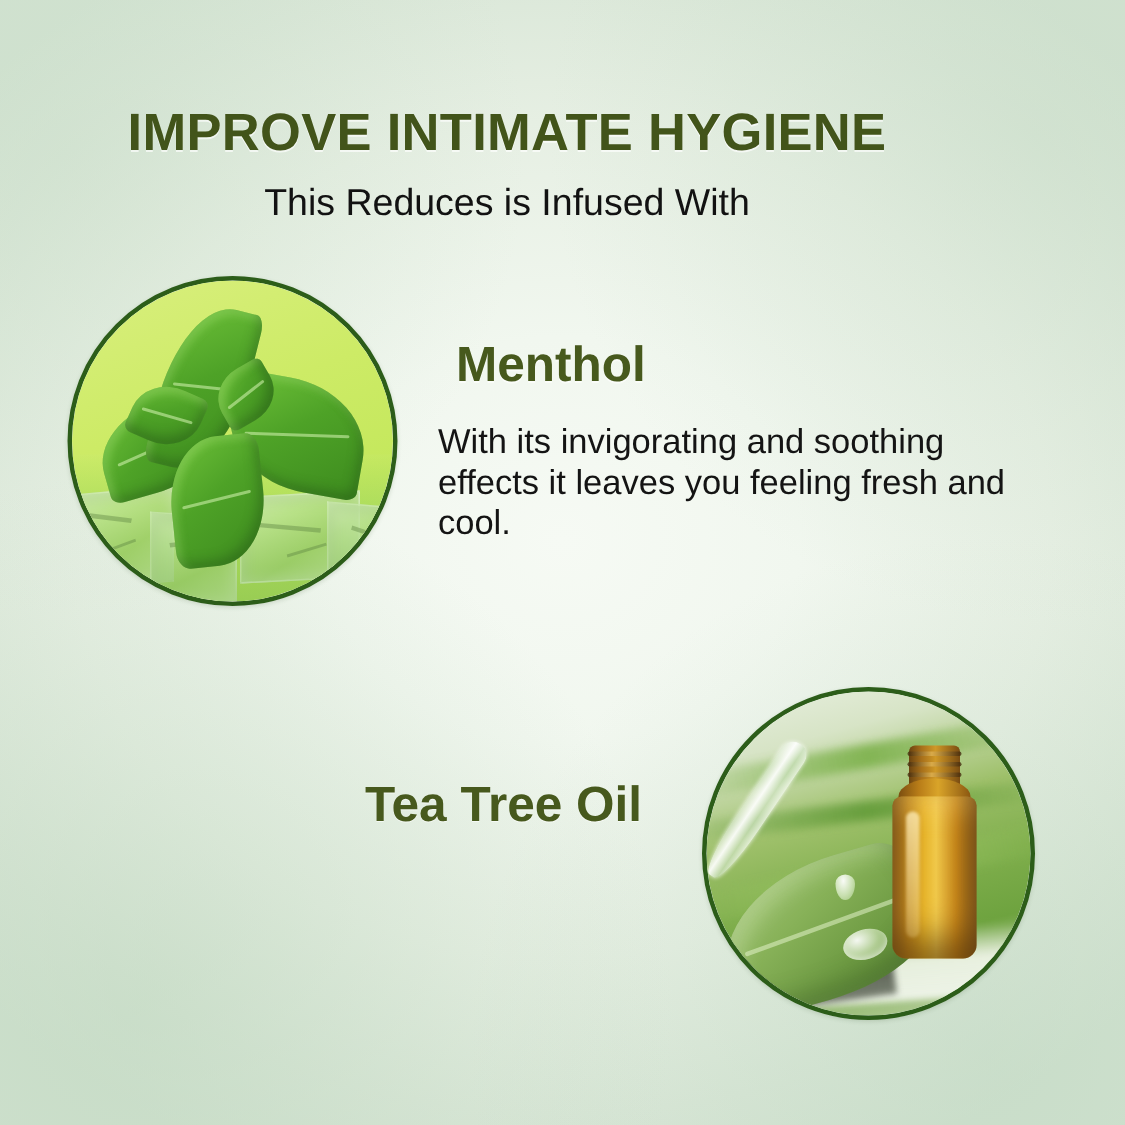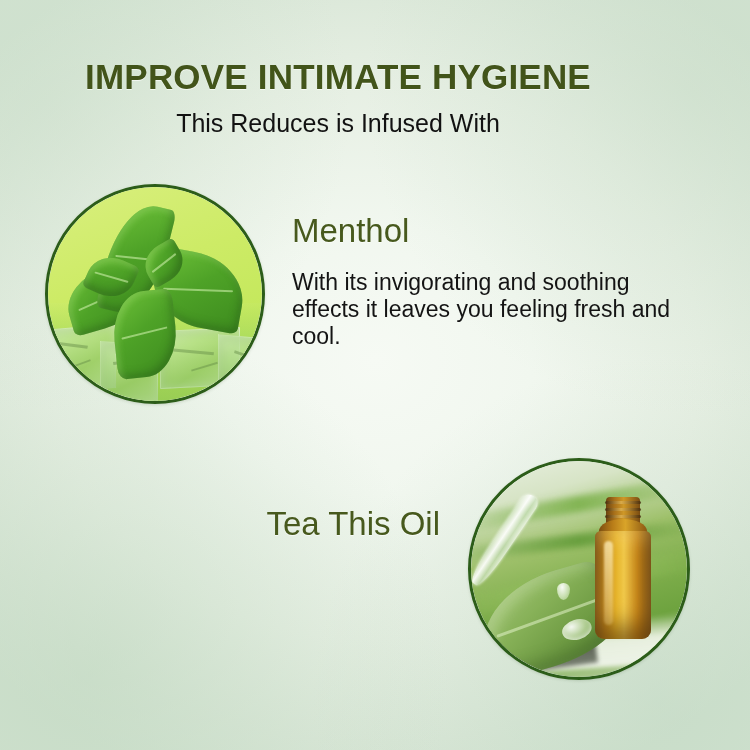--- a/index.html
+++ b/index.html
@@ -37,21 +37,21 @@
       radial-gradient(circle at 92% 12%, rgba(196,218,196,0.40) 0%, rgba(196,218,196,0) 34%),
       radial-gradient(circle at 88% 94%, rgba(188,214,190,0.45) 0%, rgba(188,214,190,0) 36%),
       radial-gradient(circle at 6% 14%, rgba(198,220,198,0.40) 0%, rgba(198,220,198,0) 32%);
     pointer-events: none;
   }
 
   
   .header {
     position: absolute;
     left: 0;
-    top: 56px;
+    top: 68px;
     width: 676px;
     text-align: center;
   }
   .headline {
     margin: 0;
     font-size: 35px;
     line-height: 42px;
     font-weight: bold;
     letter-spacing: 0.2px;
     color: #42541a;
@@ -148,24 +148,24 @@
 
   
   #menthol-text {
     position: absolute;
     left: 292px;
     top: 212px;
     width: 398px;
     text-align: left;
   }
   .ing-title {
-    margin: 0;
+    margin: 12px;
     font-size: 33px;
     line-height: 38px;
-    font-weight: normal;
+    font-weight: bold;
     color: #47591d;
     text-shadow: 0 1px 0 rgba(255,255,255,0.6);
   }
   .ing-body {
     margin: 19px 0 0 0;
     font-size: 23px;
     line-height: 27px;
     font-weight: normal;
     color: #141414;
   }
@@ -364,21 +364,21 @@
       <div class="mint-leaf" id="leafF"></div>
     </div>
   </div>
 
   <div id="menthol-text">
     <h2 class="ing-title">Menthol</h2>
     <p class="ing-body">With its invigorating and soothing effects it leaves you feeling fresh and cool.</p>
   </div>
 
   <div id="tea-text">
-    <h2 class="ing-title">Tea This Oil</h2>
+    <h2 class="ing-title">Tea Tree Oil</h2>
   </div>
 
   <div class="photo-circle" id="tea-circle">
     <div class="photo-inner">
       <div class="tea-bg"></div>
       <div class="tea-blade" id="blade1"></div>
       <div class="tea-blade" id="blade2"></div>
       <div class="tea-blade" id="blade3"></div>
       <div class="tea-white-band"></div>
       <div class="tea-dark-band"></div>

